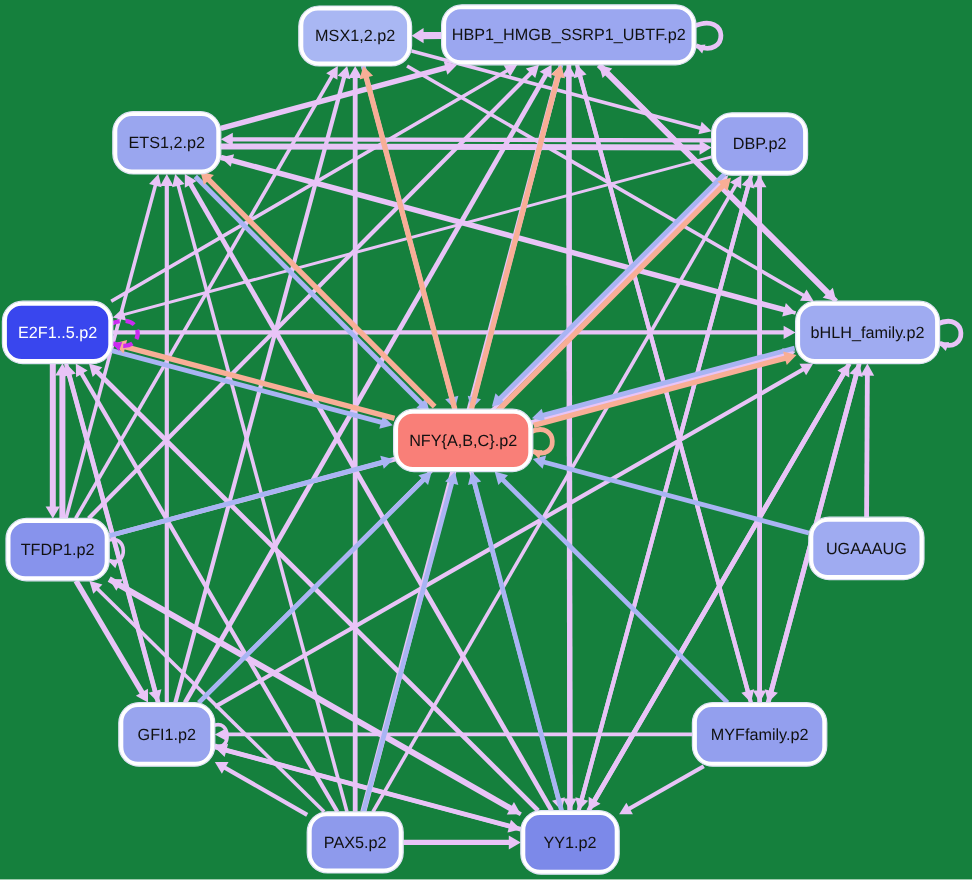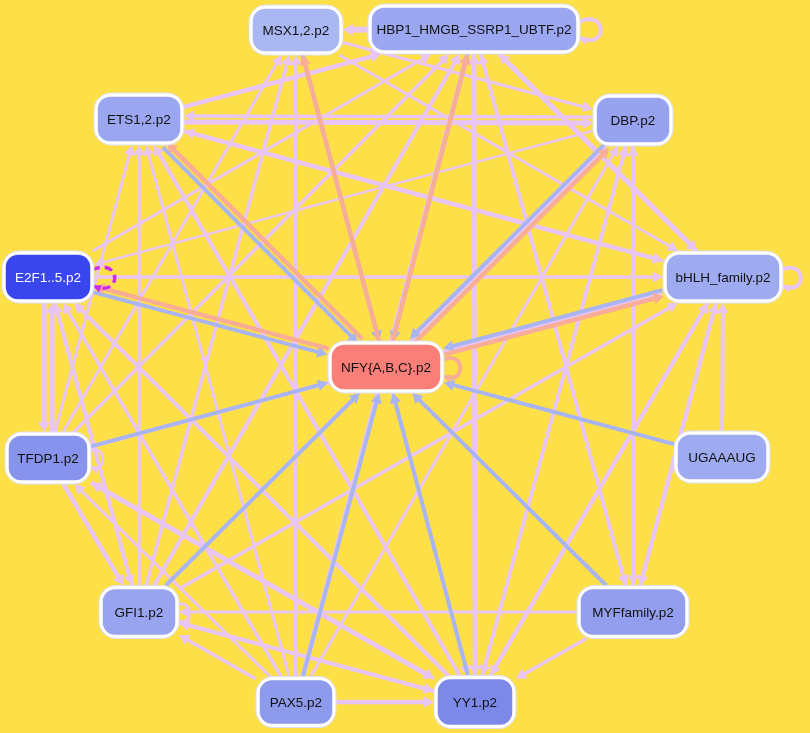--- a/index.html
+++ b/index.html
@@ -1,16 +1,16 @@
 <!DOCTYPE html>
 <html><head>
 <meta charset="utf-8">
 <style>
   html,body{margin:0;padding:0;background:#ffffff;}
-  #stage{position:relative;width:810px;height:733px;background:#fde047;overflow:hidden;
+  #stage{position:relative;width:810px;height:733px;background:#15803d;overflow:hidden;
          font-family:"Liberation Sans", sans-serif;}
   svg{display:block;}
   text{font-family:"Liberation Sans", sans-serif;}
 </style>
 </head>
 <body>
 
 <div id="stage">
   <svg id="net" width="810" height="733" viewBox="0 0 810 733">
       <g>

